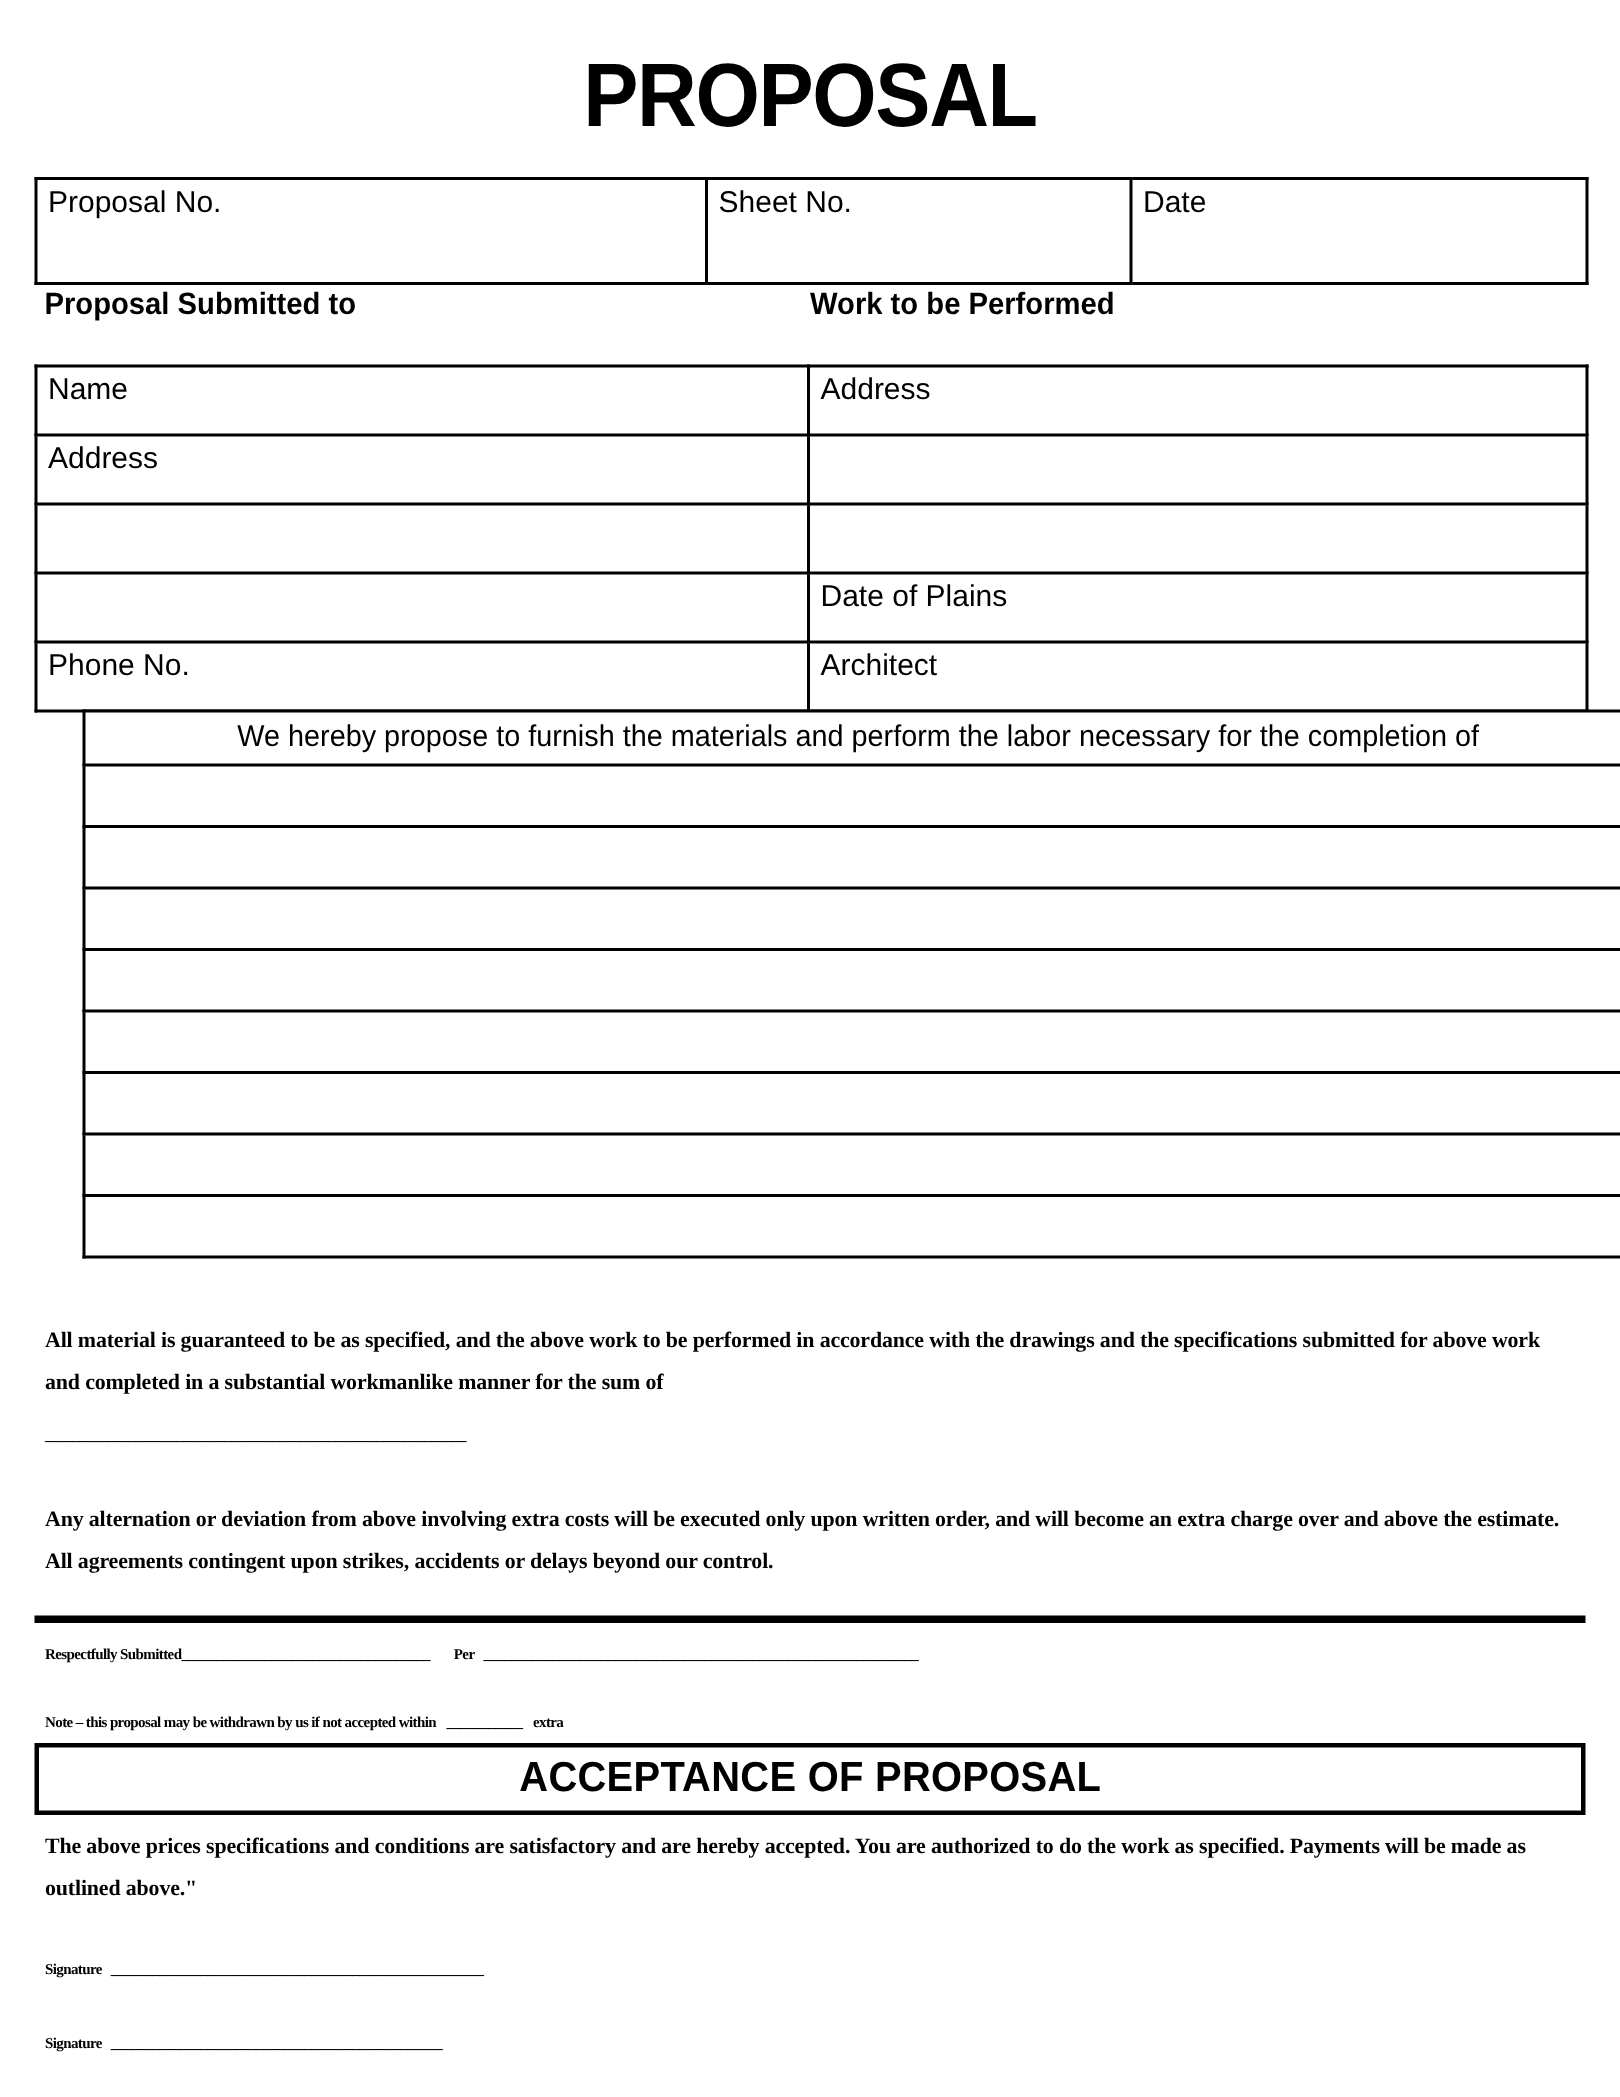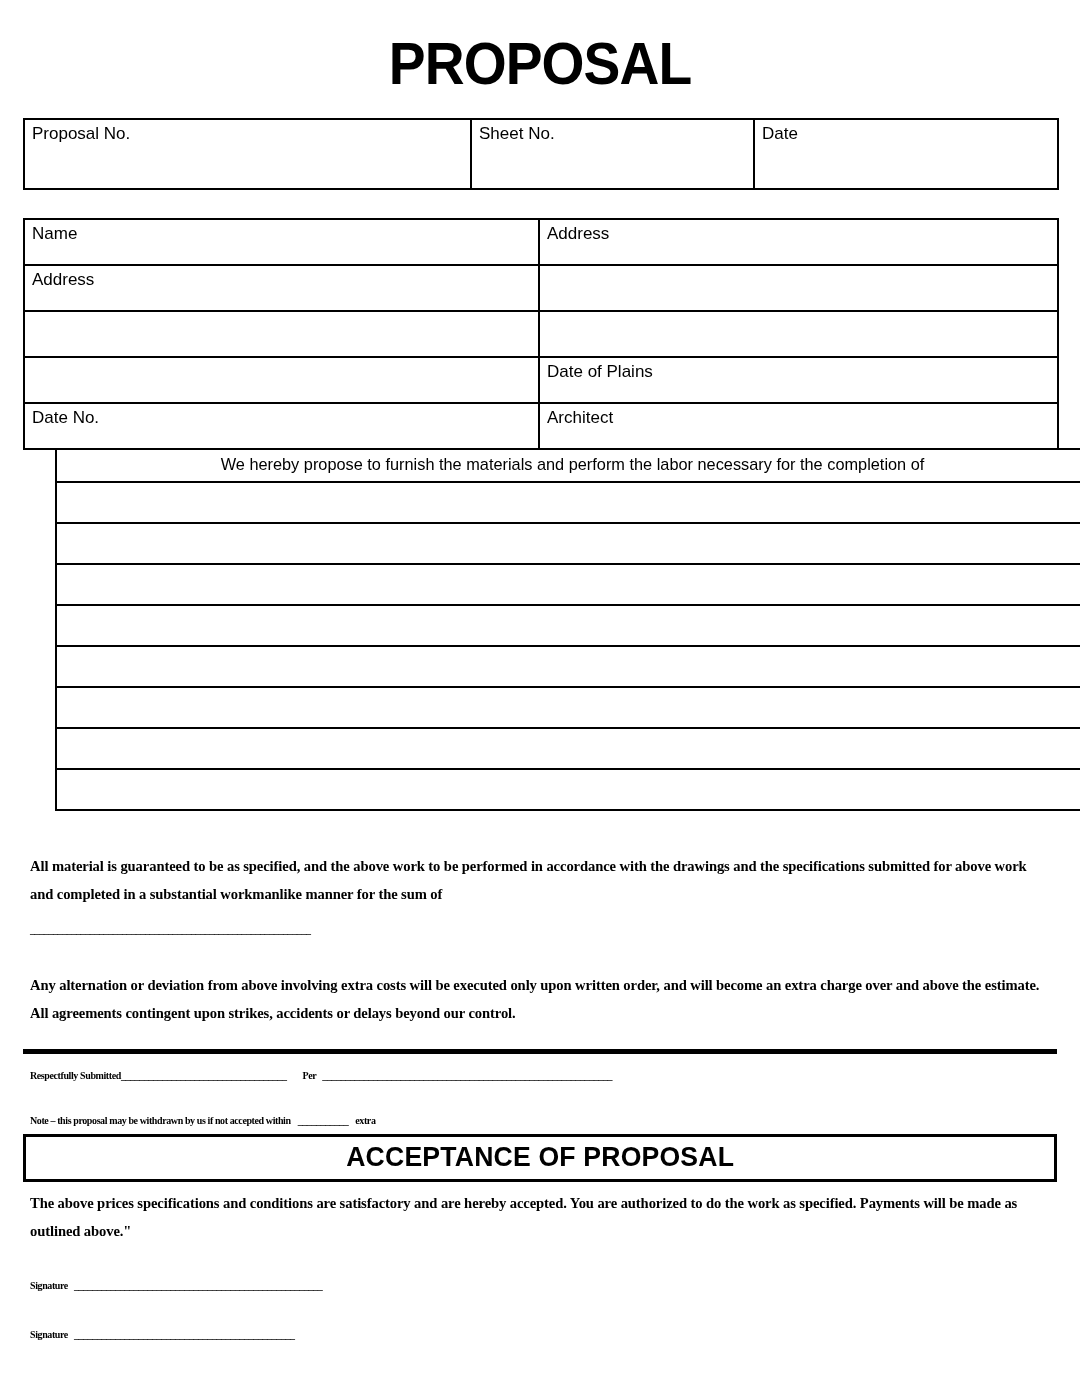--- a/index.html
+++ b/index.html
@@ -41,21 +41,21 @@
   table.frm {
     border-collapse: collapse;
     width: 1034px;
     table-layout: fixed;
     margin-top: 28px;
   }
   table.frm td {
     border: 2px solid #000;
     vertical-align: top;
     padding: 4px 0 0 7px;
-    font-size: 17px;
+    font-size: 20px;
     font-weight: 400;
     line-height: 1.15;
     background: #fff;
   }
 
   
   #header-table { margin-top: 24px; }
   #header-table td { height: 64px; }
 
   
@@ -165,20 +165,24 @@
         <td>
           <span>Sheet No.</span>
         </td>
         <td>
           <span>Date</span>
         </td>
       </tr>
     </tbody>
   </table>
 
+  <div class="section-headings">
+    <div class="sh sh-left">Proposal Submitted to</div>
+    <div class="sh sh-right">Work to be Performed</div>
+  </div>
 
   <table class="frm" id="party-table">
     <colgroup>
       <col style="width:515px">
       <col style="width:519px">
     </colgroup>
     <tbody>
       <tr>
         <td><span>Name</span></td>
         <td><span>Address</span></td>
@@ -189,21 +193,21 @@
       </tr>
       <tr>
         <td><span></span></td>
         <td><span></span></td>
       </tr>
       <tr>
         <td><span></span></td>
         <td><span>Date of Plains</span></td>
       </tr>
       <tr>
-        <td><span>Date No.</span></td>
+        <td><span>Phone No.</span></td>
         <td><span>Architect</span></td>
       </tr>
     </tbody>
   </table>
 
   <table class="frm" id="work-table">
     <tbody>
       <tr>
         <td class="hereby-cell">
           <span class="hereby-inner">We hereby propose to furnish the materials and perform the labor necessary for the completion of</span>

